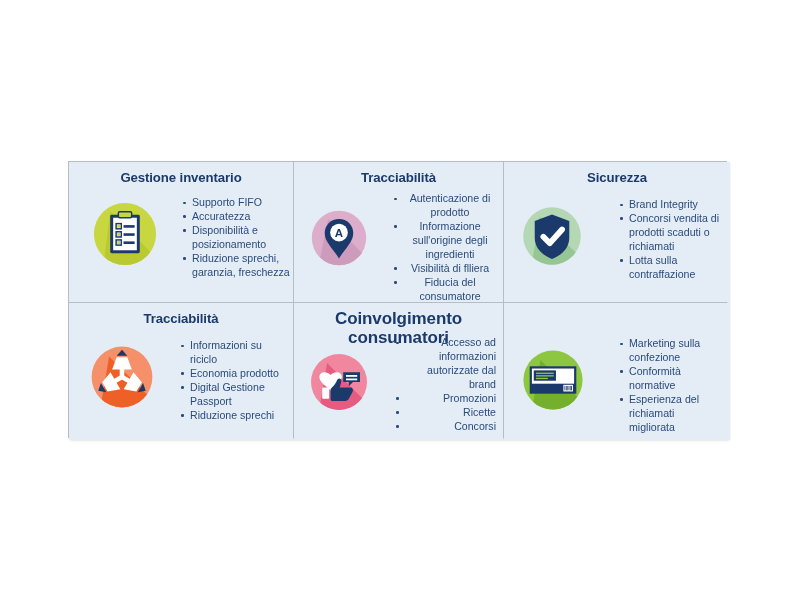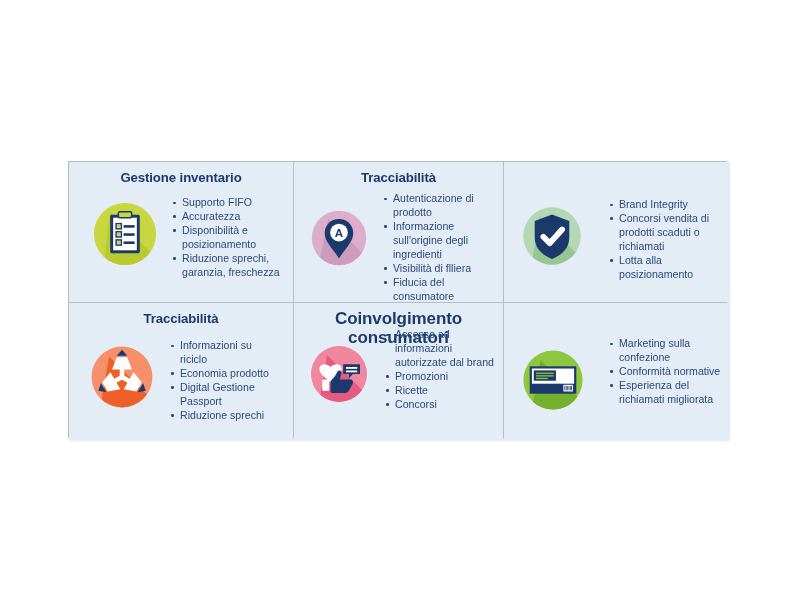--- a/index.html
+++ b/index.html
@@ -84,49 +84,50 @@
     padding: 0;
     list-style: none;
     color: #2a4a7c;
     font-size: 10.6px;
     line-height: 1.32;
   }
   .bullets li {
     position: relative;
     padding-left: 9px;
     margin-bottom: 0px;
+    margin-left: 10px;
   }
   .bullets li::before {
     content: "";
     position: absolute;
     left: 0;
     top: 5.5px;
     width: 2.6px;
     height: 2.6px;
     border-radius: 50%;
     background: #2a4a7c;
   }
 
   
   .c-inv .icon-wrap { width: 88px; margin-left: 12px; margin-top: 5px; }
   .c-inv .bullets   { margin-left: 4px; margin-top: 4px; width: 118px; }
 
   .c-trc .icon-wrap { width: 74px; margin-left: 8px; margin-top: 12px; }
-  .c-trc .bullets   { margin-left: 8px; margin-top: 0px; width: 113px; }
+  .c-trc .bullets   { margin-left: 8px; margin-top: 0px; width: 113px; text-align: center; }
 
   .c-sic .icon-wrap { width: 84px; margin-left: 6px; margin-top: 8px; }
   .c-sic .bullets   { margin-left: 16px; margin-top: 6px; width: 112px; }
 
   .c-sos .icon-wrap { width: 90px; margin-left: 8px; margin-top: 6px; }
   .c-sos .bullets   { margin-left: 4px; margin-top: 6px; width: 110px; }
 
   .c-coi .icon-wrap { width: 78px; margin-left: 6px; margin-top: 10px; }
   .c-coi .bullets   { margin-left: 8px; margin-top: -1px; width: 110px; }
   .c-coi .cell-title { top: 7px; }
-  .c-coi .cell-body { top: 26px; }
+  .c-coi .cell-body { top: 34px; text-align: right; }
 
   .c-pac .icon-wrap { width: 86px; margin-left: 6px; margin-top: 10px; }
   .c-pac .bullets   { margin-left: 14px; margin-top: 4px; width: 112px; }
 
   svg { display: block; }
 </style>
 </head>
 <body>
 
 <div id="canvas">
@@ -192,40 +193,41 @@
         <ul class="bullets">
           <li>Autenticazione di prodotto</li>
           <li>Informazione sull'origine degli ingredienti</li>
           <li>Visibilità di flliera</li>
           <li>Fiducia del consumatore</li>
         </ul>
       </div>
     </div>
 
     <div class="cell c-sic">
+      <div class="cell-title">Sicurezza</div>
       <div class="cell-body">
         <div class="icon-wrap">
           <svg width="72" height="72" viewBox="0 0 100 100">
             <defs>
                 <clipPath id="clipC">
                   <circle cx="50" cy="50" r="40"></circle>
                 </clipPath>
               </defs>
             <circle cx="50" cy="50" r="40" fill="#b5d8b4"></circle>
             <g clip-path="url(#clipC)">
               <polygon points="33,23 100,90 100,100 20,100" fill="#95c694"></polygon>
             </g>
             <path d="M50 20 L74 29 L74 52 C74 68 62 77 50 82 C38 77 26 68 26 52 L26 29 Z" fill="#1b3a6b"></path>
             <path d="M38 51 L47 60 L64 41" fill="none" stroke="#ffffff" stroke-width="8" stroke-linecap="round" stroke-linejoin="round"></path>
           </svg>
         </div>
         <ul class="bullets">
           <li>Brand Integrity</li>
           <li>Concorsi vendita di prodotti scaduti o richiamati</li>
-          <li>Lotta alla posizionamento</li>
+          <li>Lotta sulla contraffazione</li>
         </ul>
       </div>
     </div>
 
     <div class="cell c-sos">
       <div class="cell-title">Tracciabilità</div>
       <div class="cell-body">
         <div class="icon-wrap">
           <svg width="76" height="76" viewBox="0 0 100 100">
             <defs>

